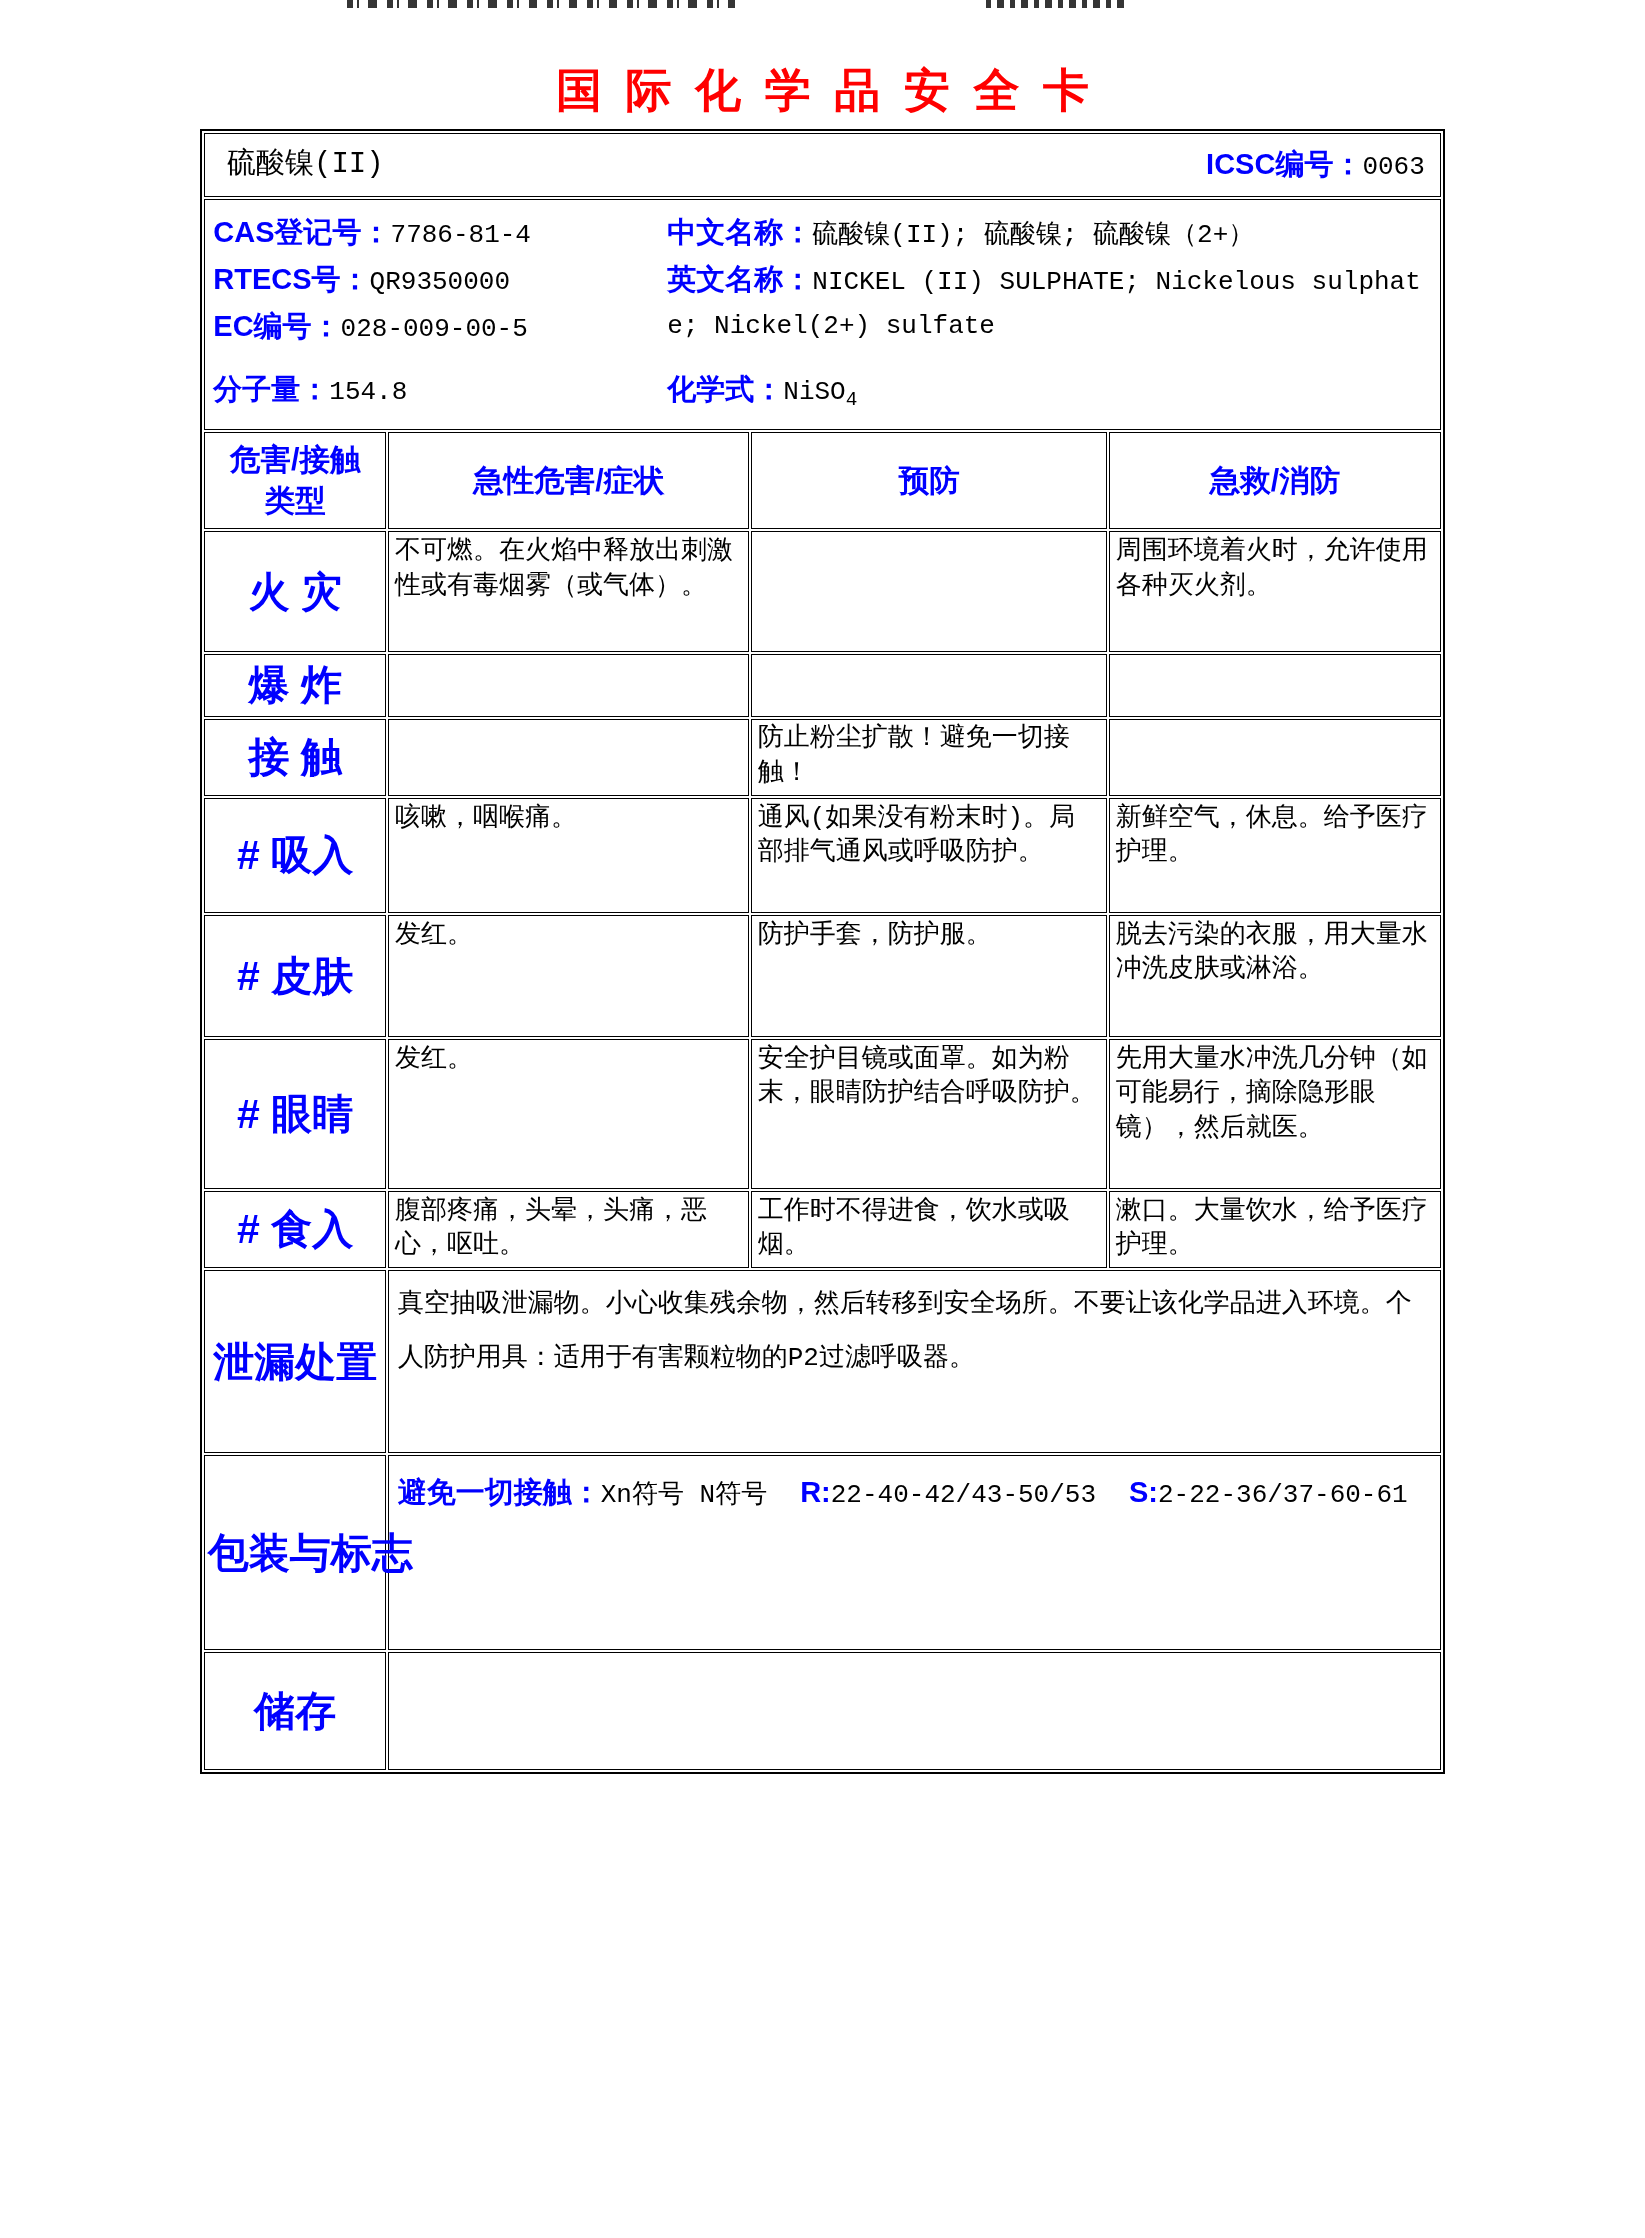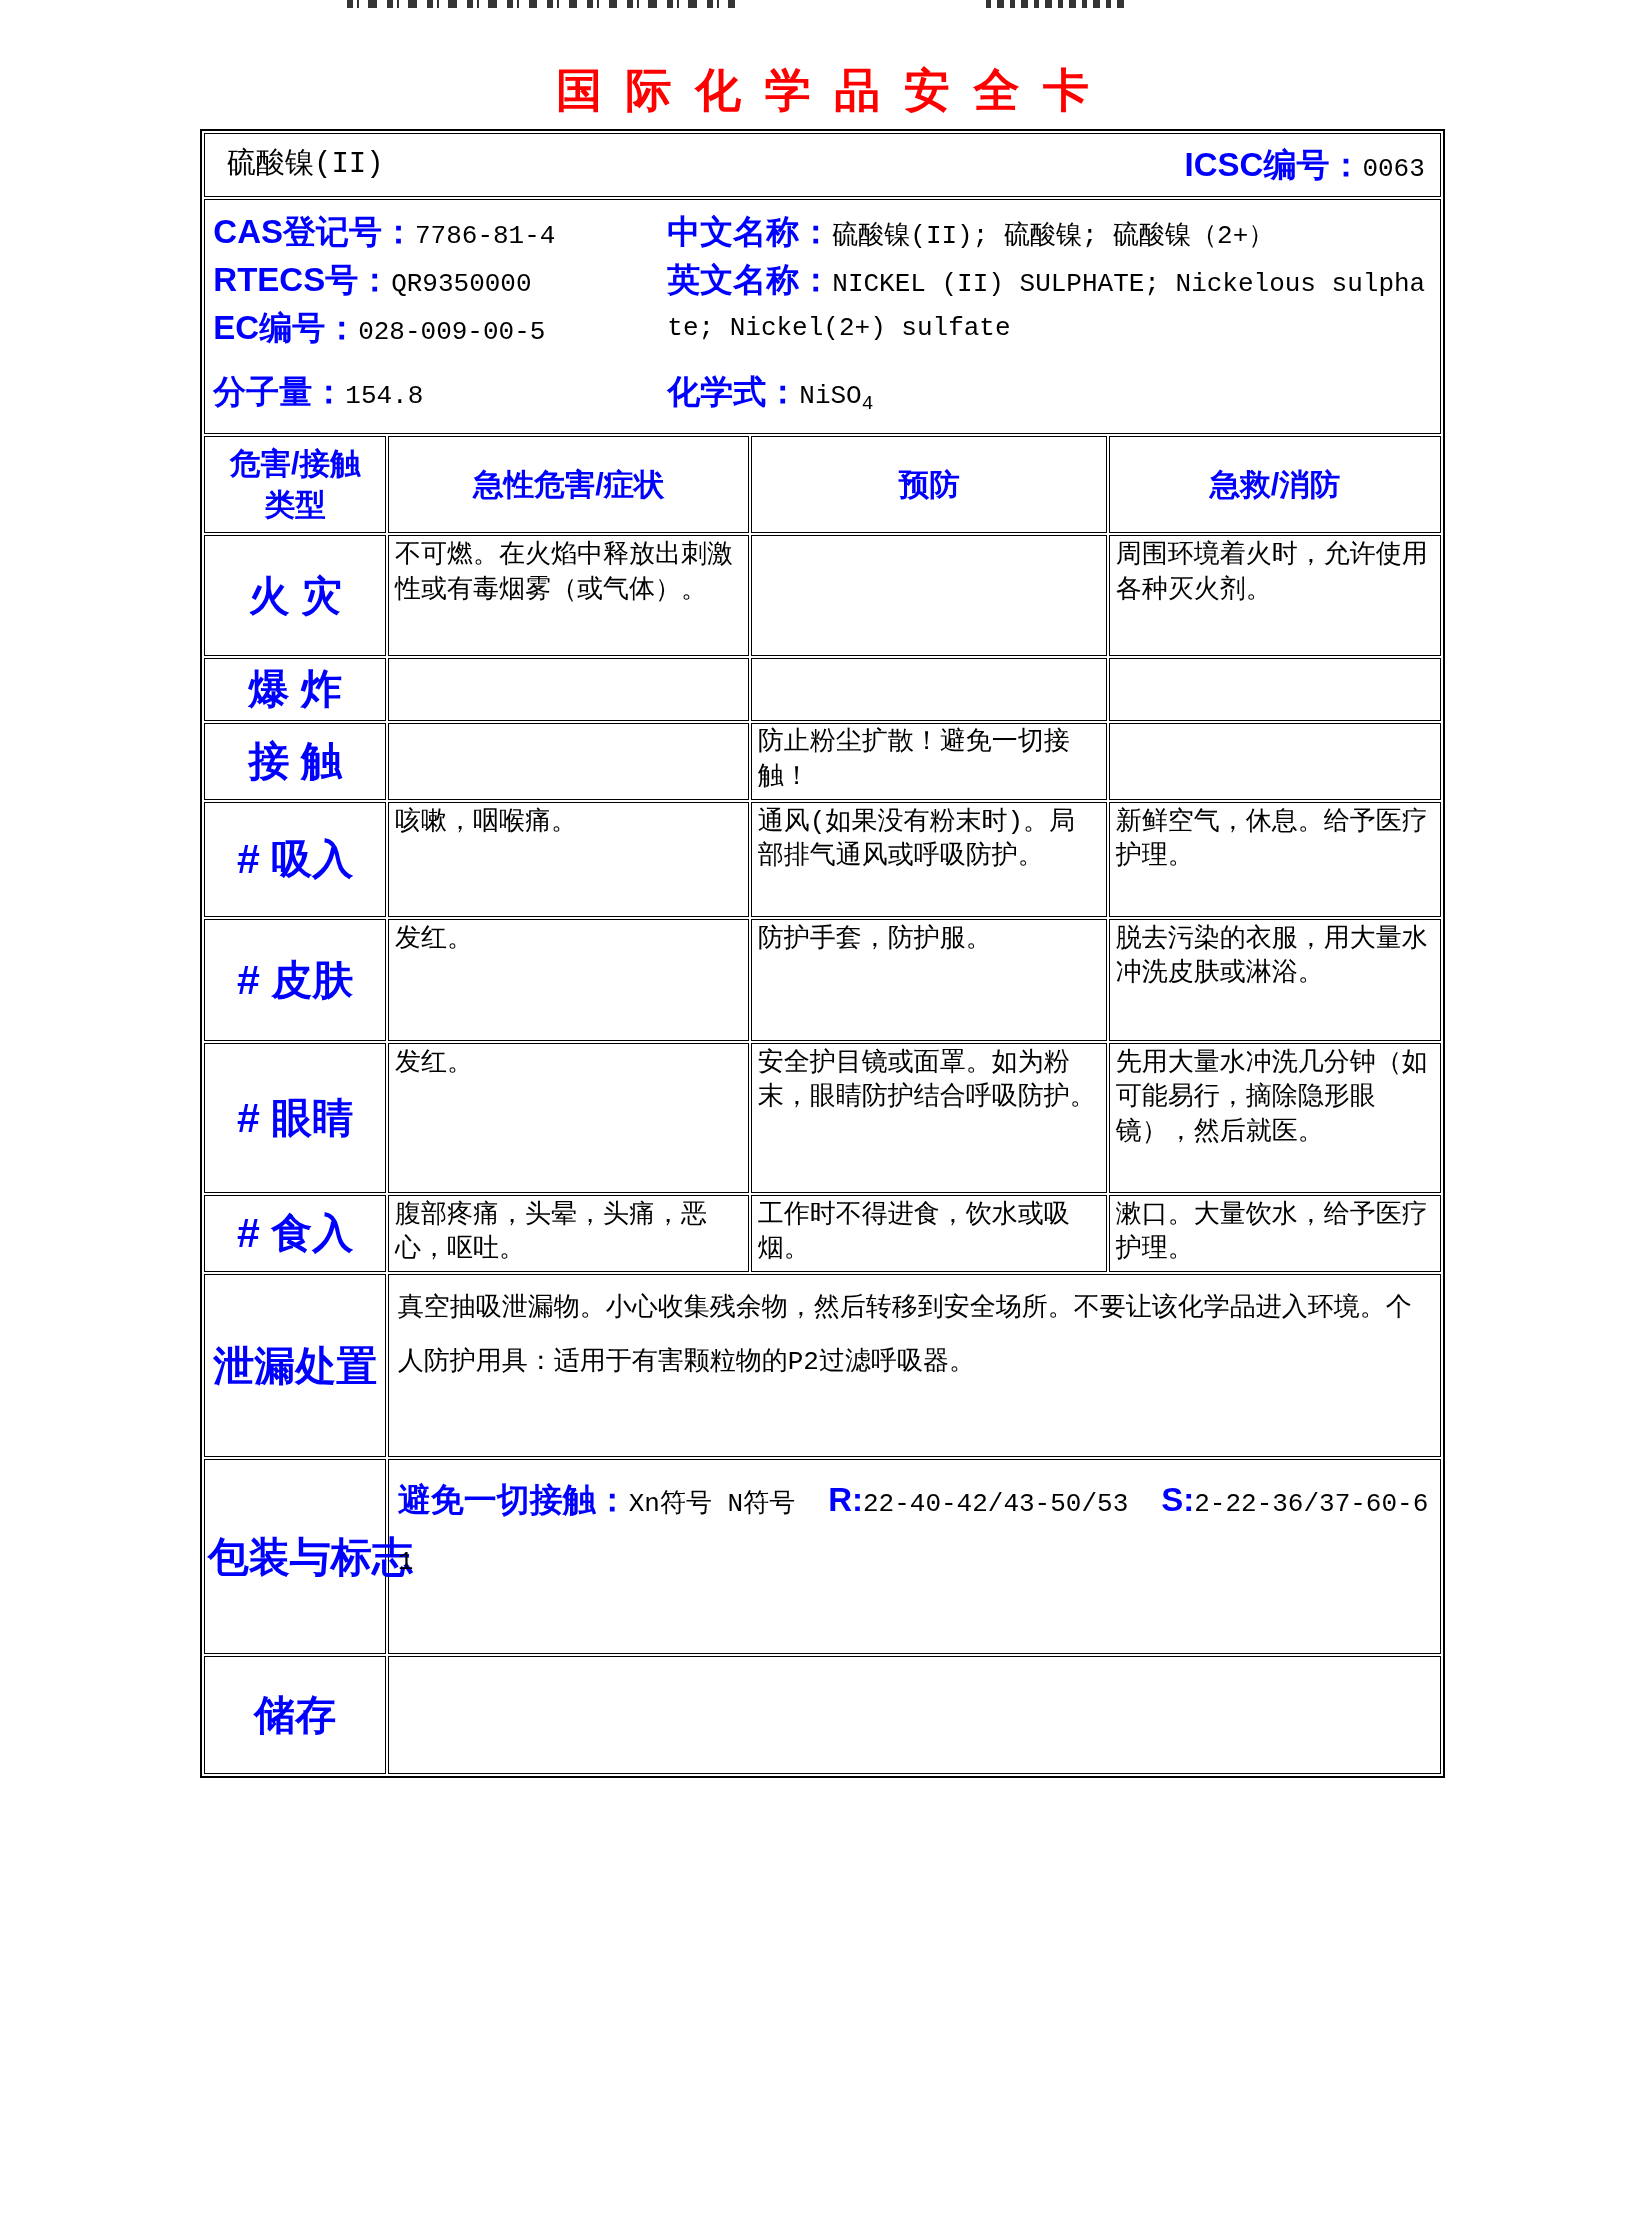--- a/index.html
+++ b/index.html
@@ -31,21 +31,21 @@
     border:2.8px solid #000; table-layout:fixed; background:#fff;
   }
   td {
     border:1.4px solid #000; vertical-align:top;
     font-size:26px; line-height:1.34; word-break:break-all;
     padding:1.4px 5.5px 4.2px 5.5px;
   }
   .lbl {
     color:#0000ff; font-weight:bold;
     font-family:"Liberation Sans","DejaVu Sans",sans-serif;
-    font-size:33px;
+    font-size:29px;
   }
   .val { color:#000000; }
   
   tr.r-a    { height:64px;border-radius:7px; }
   tr.r-b    { height:208px;border-radius:29px; }
   tr.r-h    { height:97px; }
   tr.r-fire { height:121px; }
   tr.r-expl { height:47px; }
   tr.r-cont { height:73px; }
   tr.r-inh  { height:115px; }

